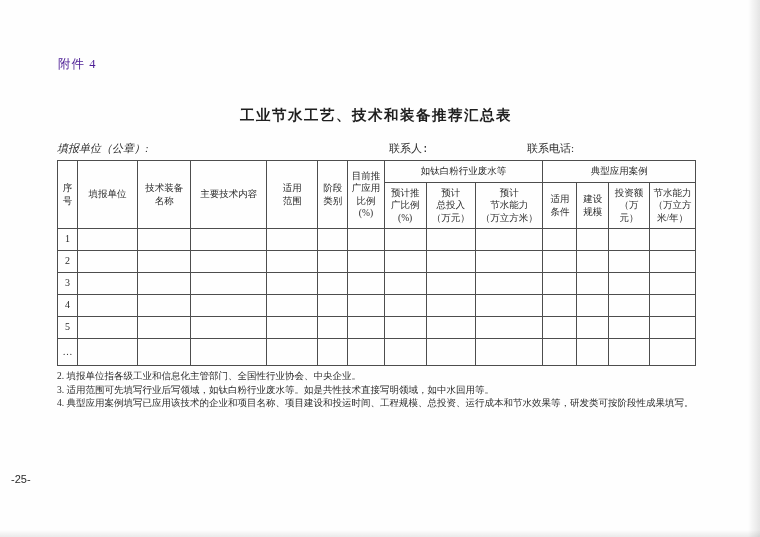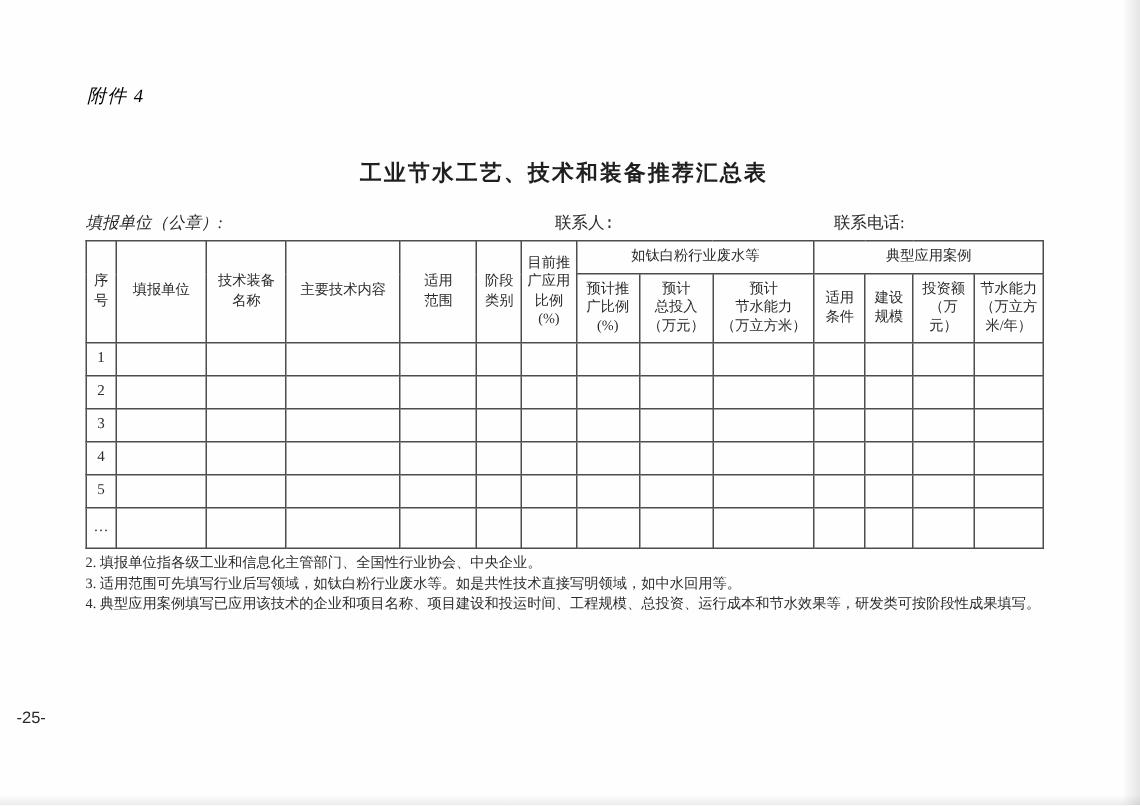--- a/index.html
+++ b/index.html
@@ -21,31 +21,31 @@
     background: linear-gradient(to right, rgba(0,0,0,0), rgba(0,0,0,0.10));
     pointer-events: none;
   }
   .scan-edge-bottom {
     position: absolute; bottom: 0; left: 0; width: 100%; height: 7px;
     background: linear-gradient(to bottom, rgba(0,0,0,0), rgba(0,0,0,0.08));
     pointer-events: none;
   }
   .attachment-label {
     position: absolute; left: 58px; top: 56px;
-    font-size: 12.5px; letter-spacing: 1px; color: #000000; font-style: italic;
+    font-size: 12.5px; letter-spacing: 1px; color: #4c1d95;
   }
   .doc-title {
     position: absolute; left: 0; top: 94px; width: 752px;
     text-align: center; font-size: 14.5px; font-weight: bold;
     letter-spacing: 1.5px; color: #1f1f1f; margin-top: 12px;
   }
   .form-line { position: absolute; top: 141px; left: 0; width: 760px; font-size: 11px; color: #2a2a2a; }
   .label-unit { position: absolute; left: 57px; font-style: italic; }
-  .label-contact { position: absolute; left: 370px; font-family: Liberation Mono, monospace; }
-  .label-phone { position: absolute; left: 556px; }
+  .label-contact { position: absolute; left: 389px; font-family: Liberation Mono, monospace; }
+  .label-phone { position: absolute; left: 527px; }
 
   table.summary {
     position: absolute; left: 57px; top: 160px; width: 639px;
     border-collapse: collapse; table-layout: fixed;
     font-size: 9.5px; color: #2a2a2a;
   }
   table.summary th, table.summary td {
     border: 1px solid #4d4d4d;
     text-align: center; vertical-align: middle;
     font-weight: normal;

